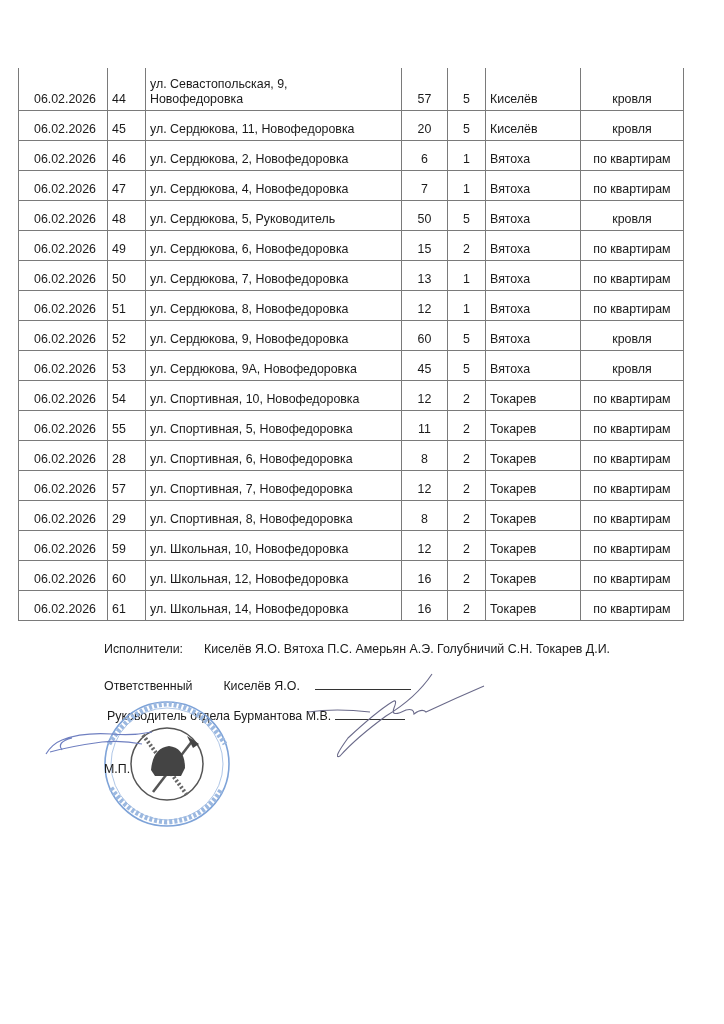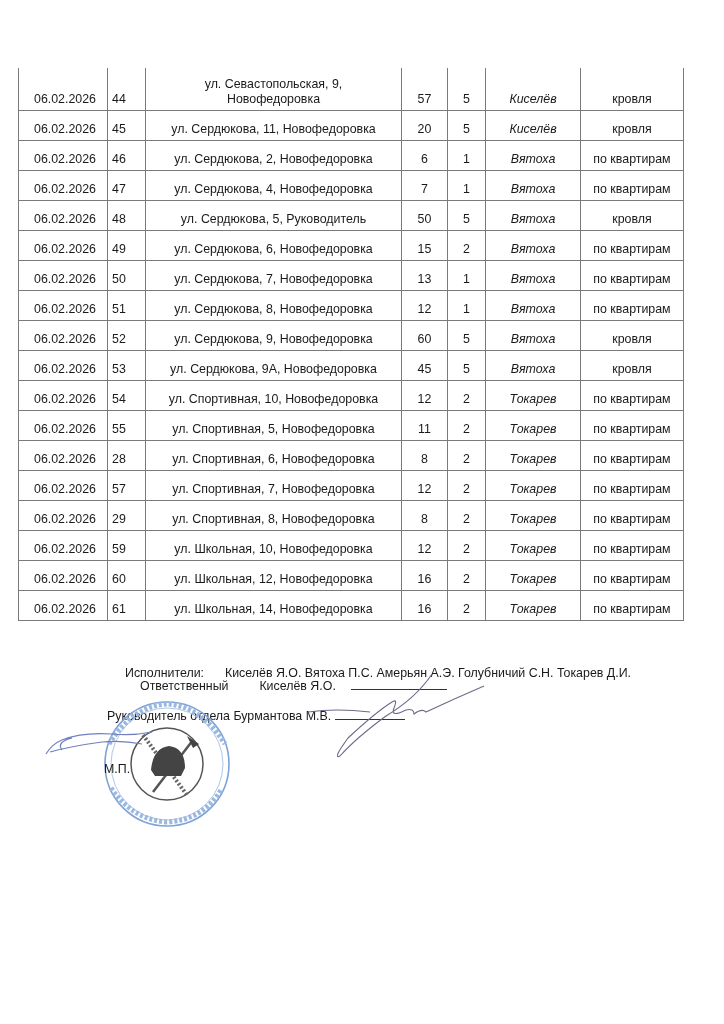--- a/index.html
+++ b/index.html
@@ -3,24 +3,24 @@
 <meta charset="utf-8">
 <style>
   html, body { margin:0; padding:0; background:#ffffff; }
   body { width:724px; height:1024px; position:relative; overflow:hidden;
          font-family:"Liberation Sans", sans-serif; color:#1a1a1a; }
   .tbl { position:absolute; left:18px; top:68px; border-collapse:collapse; font-size:12.4px; }
   .tbl td { border:1px solid #7a7a7a; padding:0 4px 3px 4px; vertical-align:bottom; height:26px; line-height:15px; }
   .tbl tr:first-child td { border-top:none; height:39px; }
   .c-date { width:76px; text-align:center; padding-left:8px !important; }
   .c-num { width:29px; }
-  .c-addr { width:247px; text-align:center; }
+  .c-addr { width:247px; text-align:left; }
   .c-v1 { width:37px; text-align:center; }
   .c-v2 { width:29px; text-align:center; }
-  .c-name { width:86px; text-align:center;font-style:italic; }
+  .c-name { width:86px; text-align:left; }
   .c-type { width:94px; text-align:center; white-space:nowrap; }
   .footer-line { position:absolute; font-size:12.4px; white-space:nowrap; }
   .blank { display:inline-block; border-bottom:1px solid #333; height:11px; vertical-align:baseline; }
   .stamp { position:absolute; left:93px; top:700px; width:148px; height:128px; }
   .sig { position:absolute; }
 </style>
 </head>
 <body>
 
 <table class="tbl">
@@ -200,27 +200,27 @@
     <td class="c-num">61</td>
     <td class="c-addr">ул. Школьная, 14, Новофедоровка</td>
     <td class="c-v1">16</td>
     <td class="c-v2">2</td>
     <td class="c-name">Токарев</td>
     <td class="c-type">по квартирам</td>
   </tr>
 </tbody>
 </table>
 
-<div class="footer-line" style="left:104px; top:666px;margin-left:21px;">
+<div class="footer-line" style="left:104px; top:642px;">
   <span>Исполнители:</span>
   <span style="display:inline-block;width:14px;"></span>
   <span>Киселёв Я.О. Вятоха П.С. Амерьян А.Э. Голубничий С.Н. Токарев Д.И.</span>
 </div>
 
-<div class="footer-line" style="left:104px; top:678px;margin-left:36px;">
+<div class="footer-line" style="left:104px; top:678px;">
   <span>Ответственный</span>
   <span style="display:inline-block;width:24px;"></span>
   <span>Киселёв Я.О.</span>
   <span style="display:inline-block;width:8px;"></span>
   <span class="blank" style="width:96px;"></span>
 </div>
 
 <div class="footer-line" style="left:107px; top:708px;">
   <span>Руководитель отдела Бурмантова М.В.</span>
   <span class="blank" style="width:70px;"></span>

